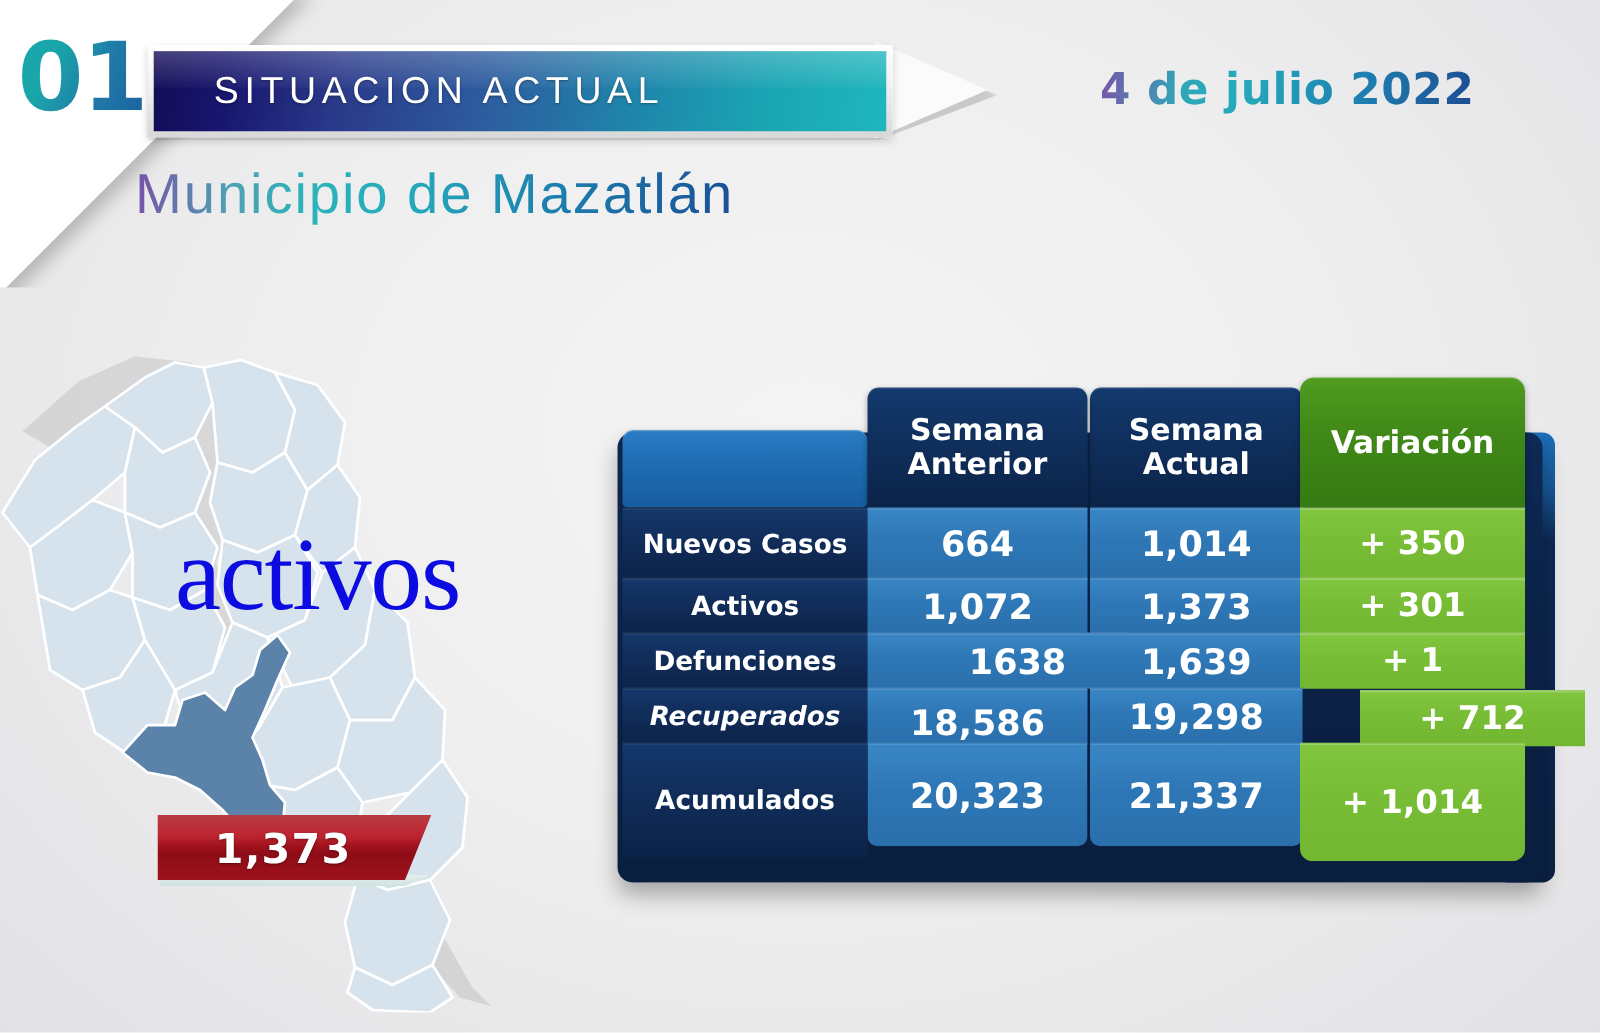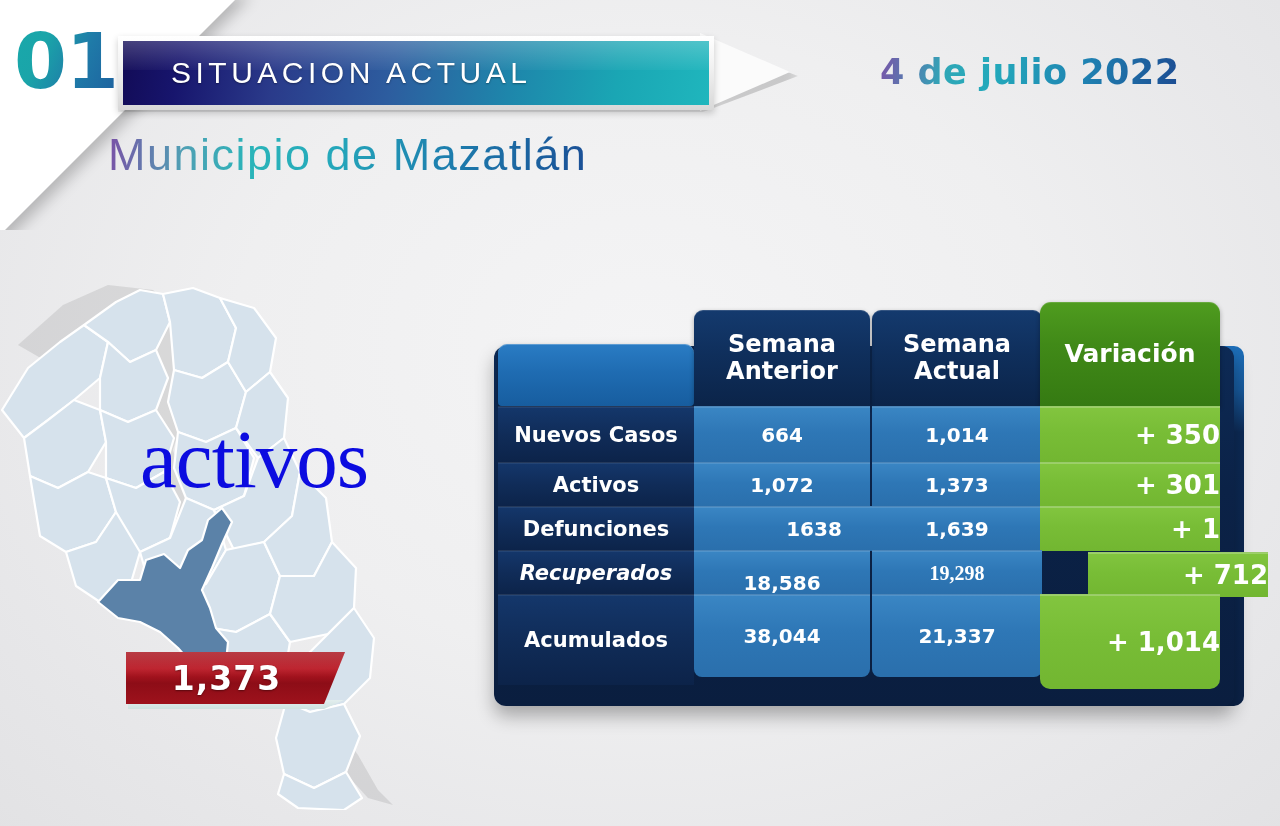--- a/index.html
+++ b/index.html
@@ -156,31 +156,31 @@
     display:flex;align-items:center;justify-content:center;
     color:#ffffff;font-size:21px;font-weight:bold;
     font-family:"DejaVu Sans", sans-serif;
     border-top:1px solid rgba(255,255,255,.10);
     box-shadow:inset 0 1px 0 rgba(255,255,255,.07);
   }
   .num-cell{
     position:absolute;
     background:linear-gradient(180deg,#3a86c4 0%,#2e77b6 45%,#2a6fac 100%);
     display:flex;align-items:center;justify-content:center;
-    color:#ffffff;font-size:20px;font-weight:bold;
+    color:#ffffff;font-size:28px;font-weight:bold;
     font-family:"DejaVu Sans", sans-serif;
     border-top:1px solid rgba(255,255,255,.16);
     box-shadow:inset 0 1px 0 rgba(255,255,255,.12);
   }
   .num-cell.c1{left:206px;width:176px;}
   .num-cell.c2{left:384px;width:170px;}
   .var-cell{
     position:absolute;left:552px;width:180px;
     background:linear-gradient(180deg,#82c53f 0%,#78bd36 45%,#72b631 100%);
-    display:flex;align-items:center;justify-content:flex-end;
+    display:flex;align-items:center;justify-content:center;
     color:#ffffff;font-size:26px;font-weight:bold;
     font-family:"DejaVu Sans", sans-serif;
     border-top:1px solid rgba(255,255,255,.28);
     box-shadow:inset 0 1px 0 rgba(255,255,255,.22);
   }
   .num-cell.last-c{border-radius:0 0 8px 8px;}
   .var-cell.last-v{border-radius:0 0 10px 10px;}
 </style>
 </head>
 <body>
@@ -302,32 +302,32 @@
   <div class="var-cell" style="top:210px;height:44px;">
     <span>+ 1</span>
     </div>
 
   <div class="lbl-cell" style="top:254px;height:44px;font-style:italic;">
     <span>Recuperados</span>
     </div>
   <div class="num-cell c1" style="top:254px;height:44px;align-items:flex-end;">
     <span>18,586</span>
     </div>
-  <div class="num-cell c2" style="top:254px;height:44px;font-family:Liberation Serif, serif;">
+  <div class="num-cell c2" style="top:254px;height:44px;">
     <span>19,298</span>
     </div>
   <div class="var-cell" style="top:256px;height:44px;margin-left:48px;">
     <span>+ 712</span>
     </div>
 
   <div class="lbl-cell" style="top:298px;height:90px;">
     <span>Acumulados</span>
     </div>
   <div class="num-cell c1 last-c" style="top:298px;height:82px;">
-    <span>38,044</span>
+    <span>20,323</span>
     </div>
   <div class="num-cell c2 last-c" style="top:298px;height:82px;">
     <span>21,337</span>
     </div>
   <div class="var-cell last-v" style="top:298px;height:94px;">
     <span>+ 1,014</span>
     </div>
 
 </div>
 

